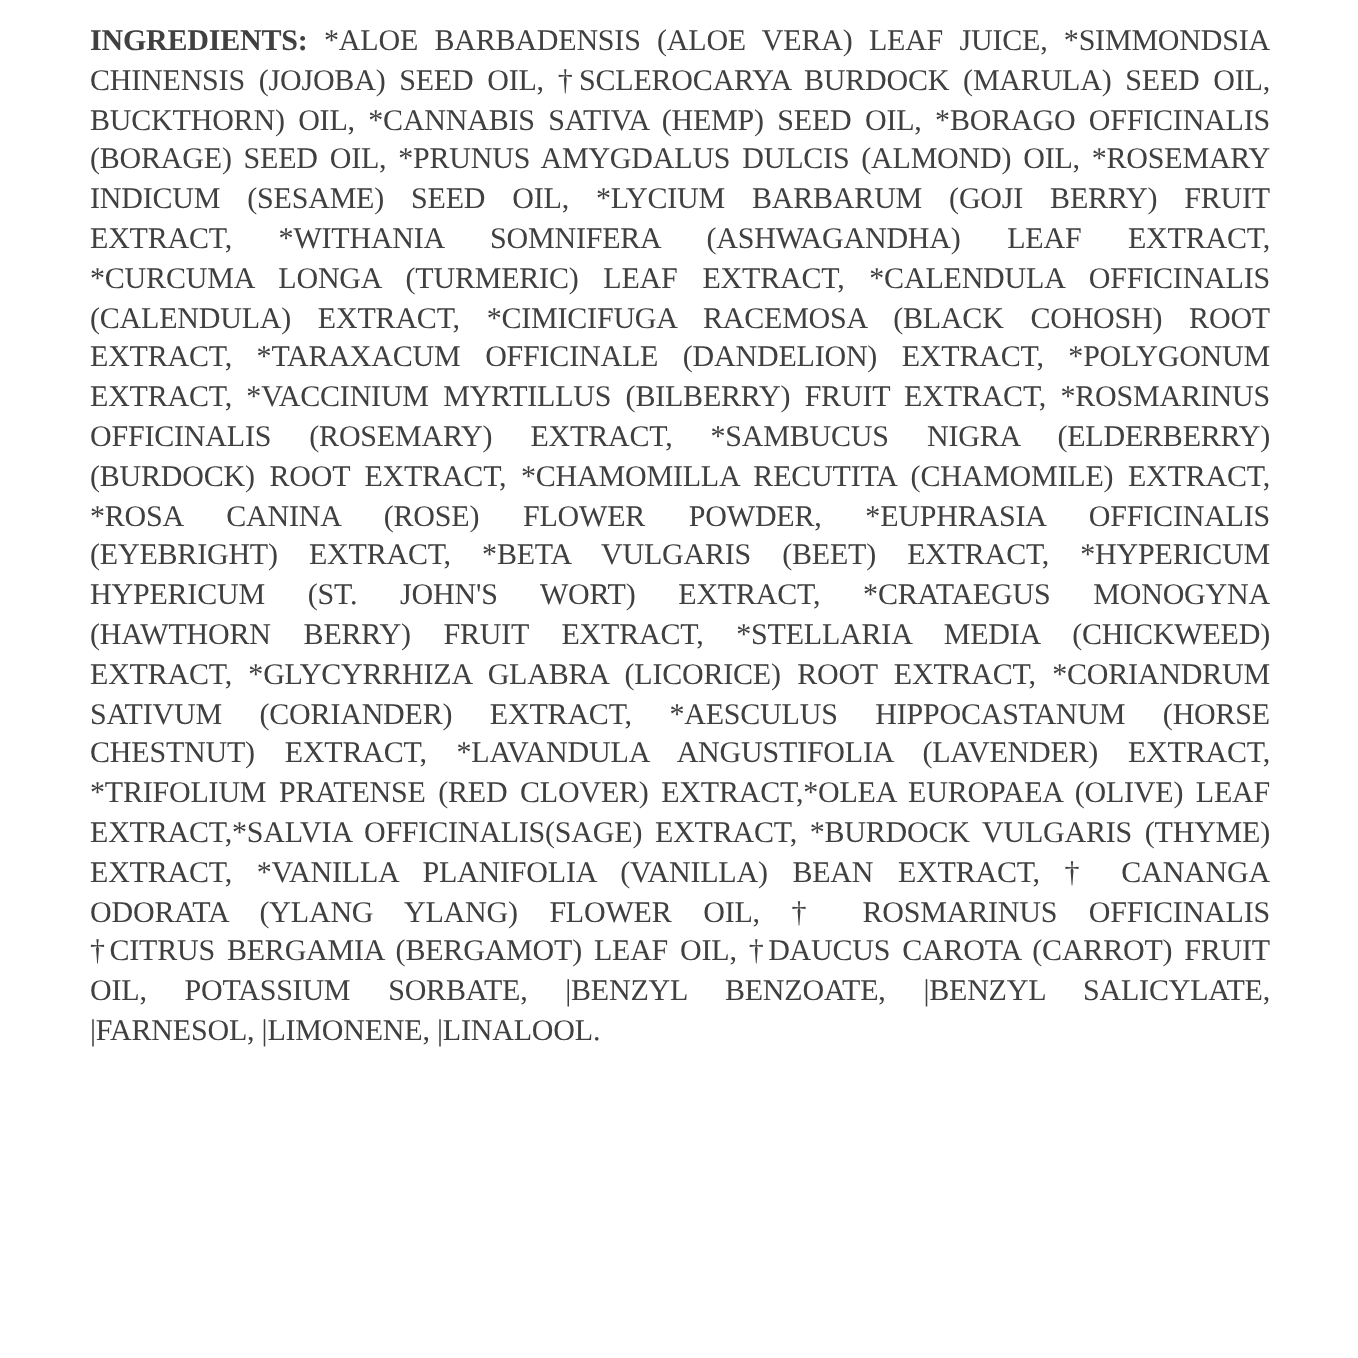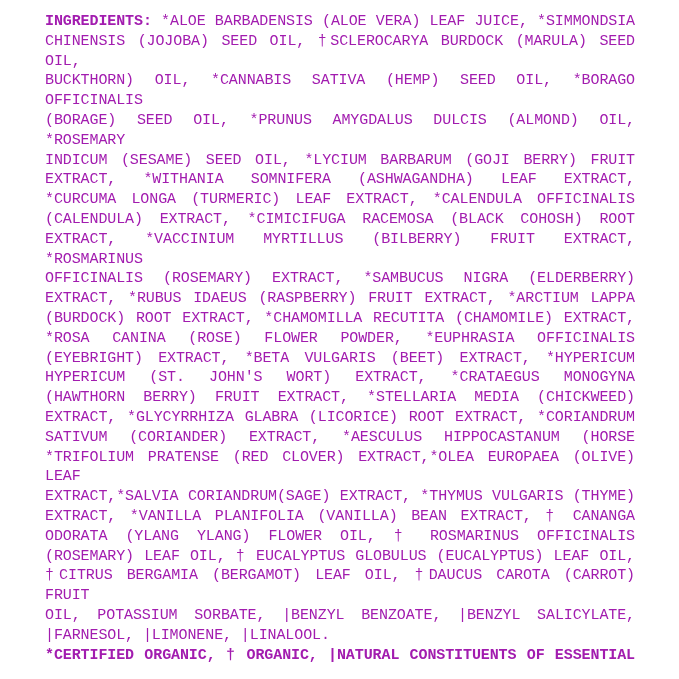--- a/index.html
+++ b/index.html
@@ -12,55 +12,54 @@
   }
   .label {
     position: absolute;
     left: 45px;
     top: 12px;
     width: 590px;
   }
   .ln {
     margin: 0;
     padding: 0;
-    font-family: Liberation Mono, monospace;
+    font-family: Liberation Serif, serif;
     font-size: 15px;
     line-height: 19.8px;
     letter-spacing: -0.1px;
-    color: #a21caf;
+    color: #404040;
     text-align: justify;
     text-align-last: left;
   }
   .ln.j { text-align-last: justify; }
   .b { font-weight: 700; }
 </style>
 </head>
 <body>
 
 <div class="label">
   <div class="ln j"><span class="b">INGREDIENTS: </span><span>*ALOE BARBADENSIS (ALOE VERA) LEAF JUICE, *SIMMONDSIA</span></div>
   <div class="ln j">CHINENSIS (JOJOBA) SEED OIL, †SCLEROCARYA BURDOCK (MARULA) SEED OIL,</div>
   <div class="ln j">BUCKTHORN) OIL, *CANNABIS SATIVA (HEMP) SEED OIL, *BORAGO OFFICINALIS</div>
   <div class="ln j">(BORAGE) SEED OIL, *PRUNUS AMYGDALUS DULCIS (ALMOND) OIL, *ROSEMARY</div>
   <div class="ln j">INDICUM (SESAME) SEED OIL, *LYCIUM BARBARUM (GOJI BERRY) FRUIT</div>
   <div class="ln j">EXTRACT, *WITHANIA SOMNIFERA (ASHWAGANDHA) LEAF EXTRACT,</div>
   <div class="ln j">*CURCUMA LONGA (TURMERIC) LEAF EXTRACT, *CALENDULA OFFICINALIS</div>
   <div class="ln j">(CALENDULA) EXTRACT, *CIMICIFUGA RACEMOSA (BLACK COHOSH) ROOT</div>
+  <div class="ln j">EXTRACT, *TARAXACUM OFFICINALE (DANDELION) EXTRACT, *POLYGONUM</div>
   <div class="ln j">EXTRACT, *VACCINIUM MYRTILLUS (BILBERRY) FRUIT EXTRACT, *ROSMARINUS</div>
   <div class="ln j">OFFICINALIS (ROSEMARY) EXTRACT, *SAMBUCUS NIGRA (ELDERBERRY)</div>
-  <div class="ln j">EXTRACT, *RUBUS IDAEUS (RASPBERRY) FRUIT EXTRACT, *ARCTIUM LAPPA</div>
   <div class="ln j">(BURDOCK) ROOT EXTRACT, *CHAMOMILLA RECUTITA (CHAMOMILE) EXTRACT,</div>
   <div class="ln j">*ROSA CANINA (ROSE) FLOWER POWDER, *EUPHRASIA OFFICINALIS</div>
   <div class="ln j">(EYEBRIGHT) EXTRACT, *BETA VULGARIS (BEET) EXTRACT, *HYPERICUM</div>
   <div class="ln j">HYPERICUM (ST. JOHN'S WORT) EXTRACT, *CRATAEGUS MONOGYNA</div>
   <div class="ln j">(HAWTHORN BERRY) FRUIT EXTRACT, *STELLARIA MEDIA (CHICKWEED)</div>
   <div class="ln j">EXTRACT, *GLYCYRRHIZA GLABRA (LICORICE) ROOT EXTRACT, *CORIANDRUM</div>
   <div class="ln j">SATIVUM (CORIANDER) EXTRACT, *AESCULUS HIPPOCASTANUM (HORSE</div>
+  <div class="ln j">CHESTNUT) EXTRACT, *LAVANDULA ANGUSTIFOLIA (LAVENDER) EXTRACT,</div>
   <div class="ln j">*TRIFOLIUM PRATENSE (RED CLOVER) EXTRACT,*OLEA EUROPAEA (OLIVE) LEAF</div>
-  <div class="ln j">EXTRACT,*SALVIA CORIANDRUM(SAGE) EXTRACT, *THYMUS VULGARIS (THYME)</div>
+  <div class="ln j">EXTRACT,*SALVIA OFFICINALIS(SAGE) EXTRACT, *BURDOCK VULGARIS (THYME)</div>
   <div class="ln j">EXTRACT, *VANILLA PLANIFOLIA (VANILLA) BEAN EXTRACT, † CANANGA</div>
   <div class="ln j">ODORATA (YLANG YLANG) FLOWER OIL, † ROSMARINUS OFFICINALIS</div>
-  <div class="ln j">(ROSEMARY) LEAF OIL, † EUCALYPTUS GLOBULUS (EUCALYPTUS) LEAF OIL,</div>
   <div class="ln j">†CITRUS BERGAMIA (BERGAMOT) LEAF OIL, †DAUCUS CAROTA (CARROT) FRUIT</div>
   <div class="ln j">OIL, POTASSIUM SORBATE, |BENZYL BENZOATE, |BENZYL SALICYLATE,</div>
   <div class="ln">|FARNESOL, |LIMONENE, |LINALOOL.</div>
-  <div class="ln j b">*CERTIFIED ORGANIC, † ORGANIC, |NATURAL CONSTITUENTS OF ESSENTIAL</div>
 </div>
 
 </body></html>

